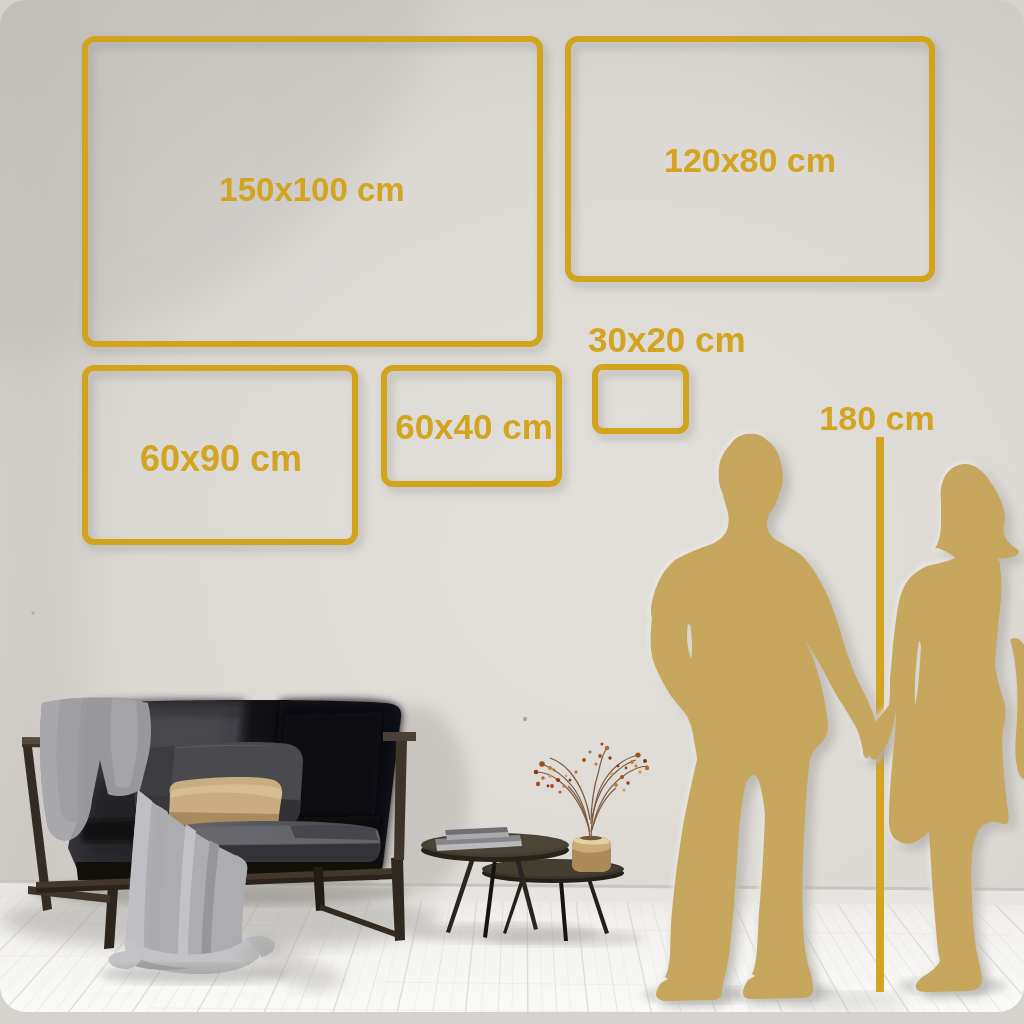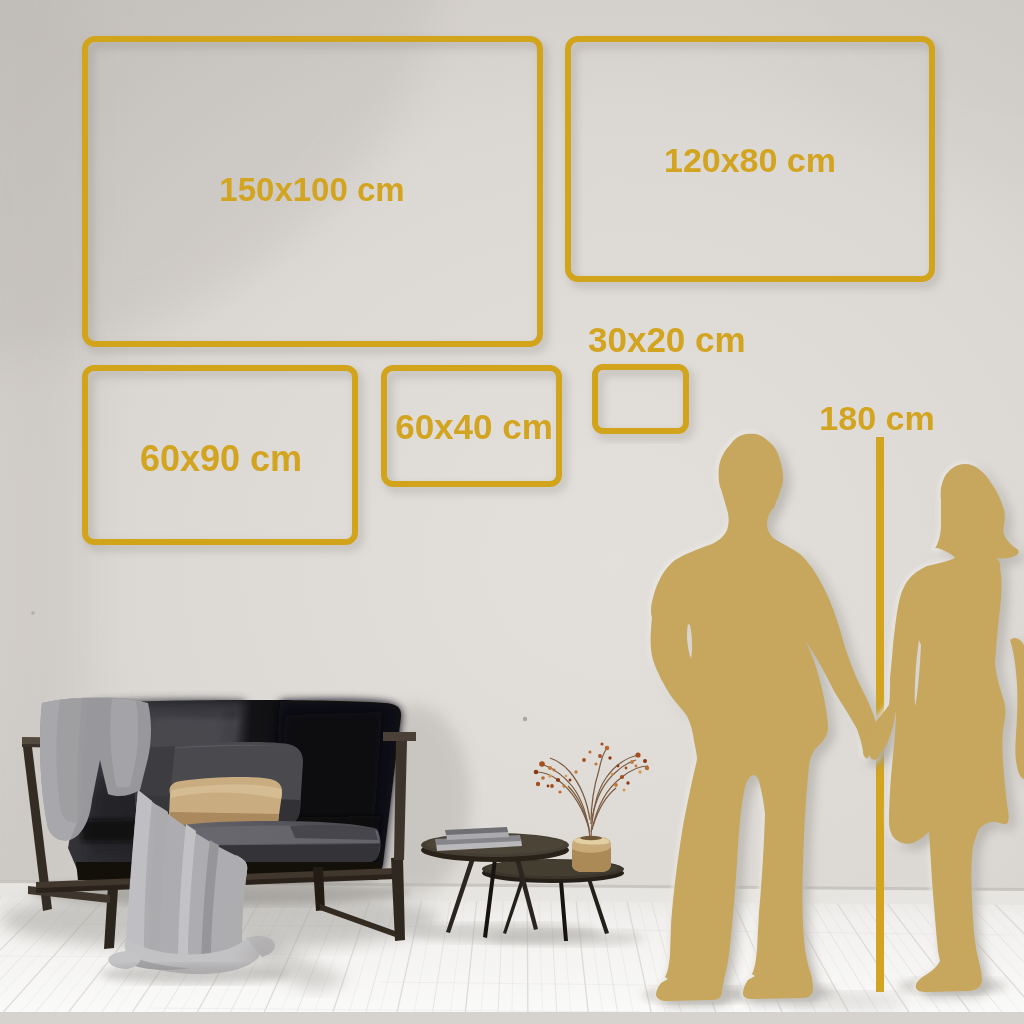--- a/index.html
+++ b/index.html
@@ -1,16 +1,16 @@
 <!DOCTYPE html>
 <html><head>
 <meta charset="utf-8">
 <style>
   html,body{margin:0;padding:0;background:#d6d3ce;}
-  #scene{position:relative;width:1024px;height:1012px;overflow:hidden;font-family:"Liberation Sans",sans-serif;}
+  #scene{position:relative;width:1024px;height:1012px;overflow:hidden;font-family:"Liberation Sans",sans-serif;border-radius:26px;}
   svg text{font-family:"Liberation Sans",sans-serif;font-weight:bold;}
 </style>
 </head>
 <body>
 
 <div id="scene">
 <svg width="1024" height="1024" viewBox="0 0 1024 1024">
 <defs>
   <radialGradient id="wallGrad" cx="0.60" cy="0.62" r="0.85">
     <stop offset="0" stop-color="#e3e0dc"></stop>

